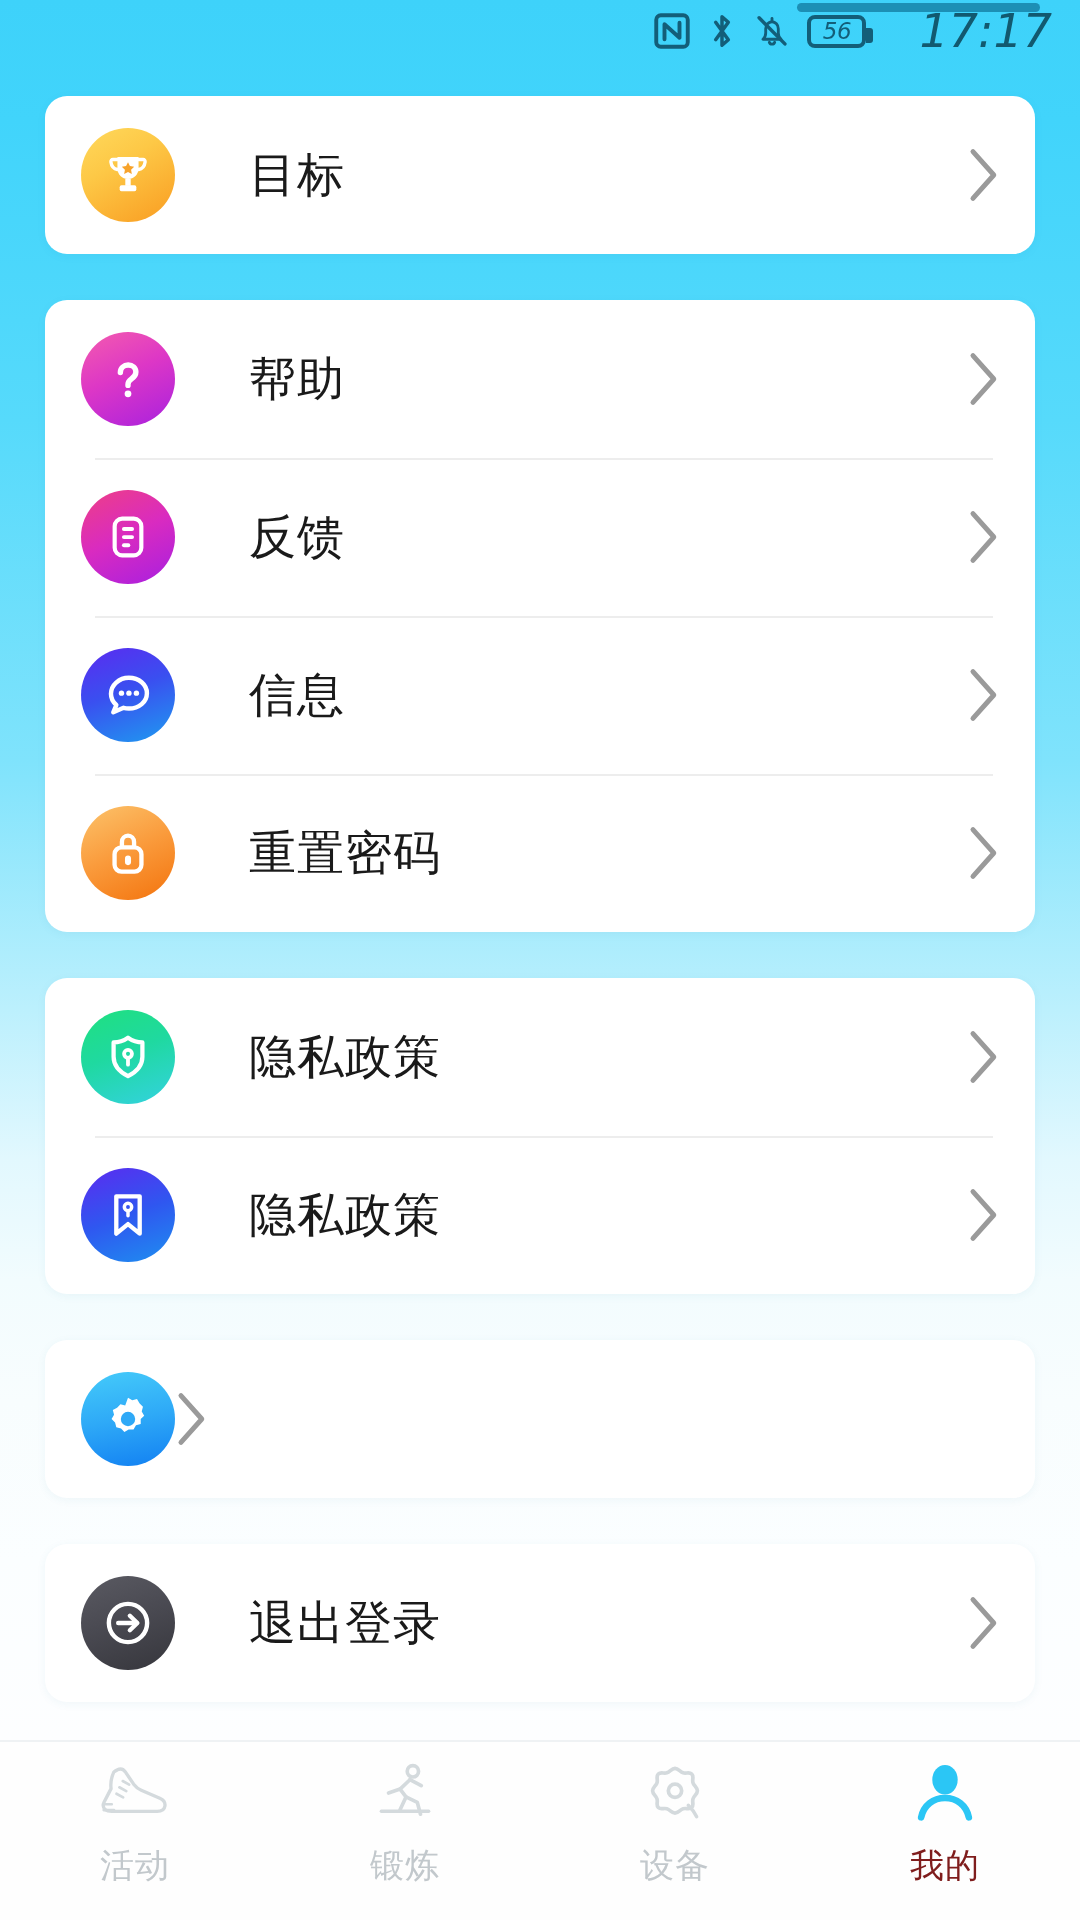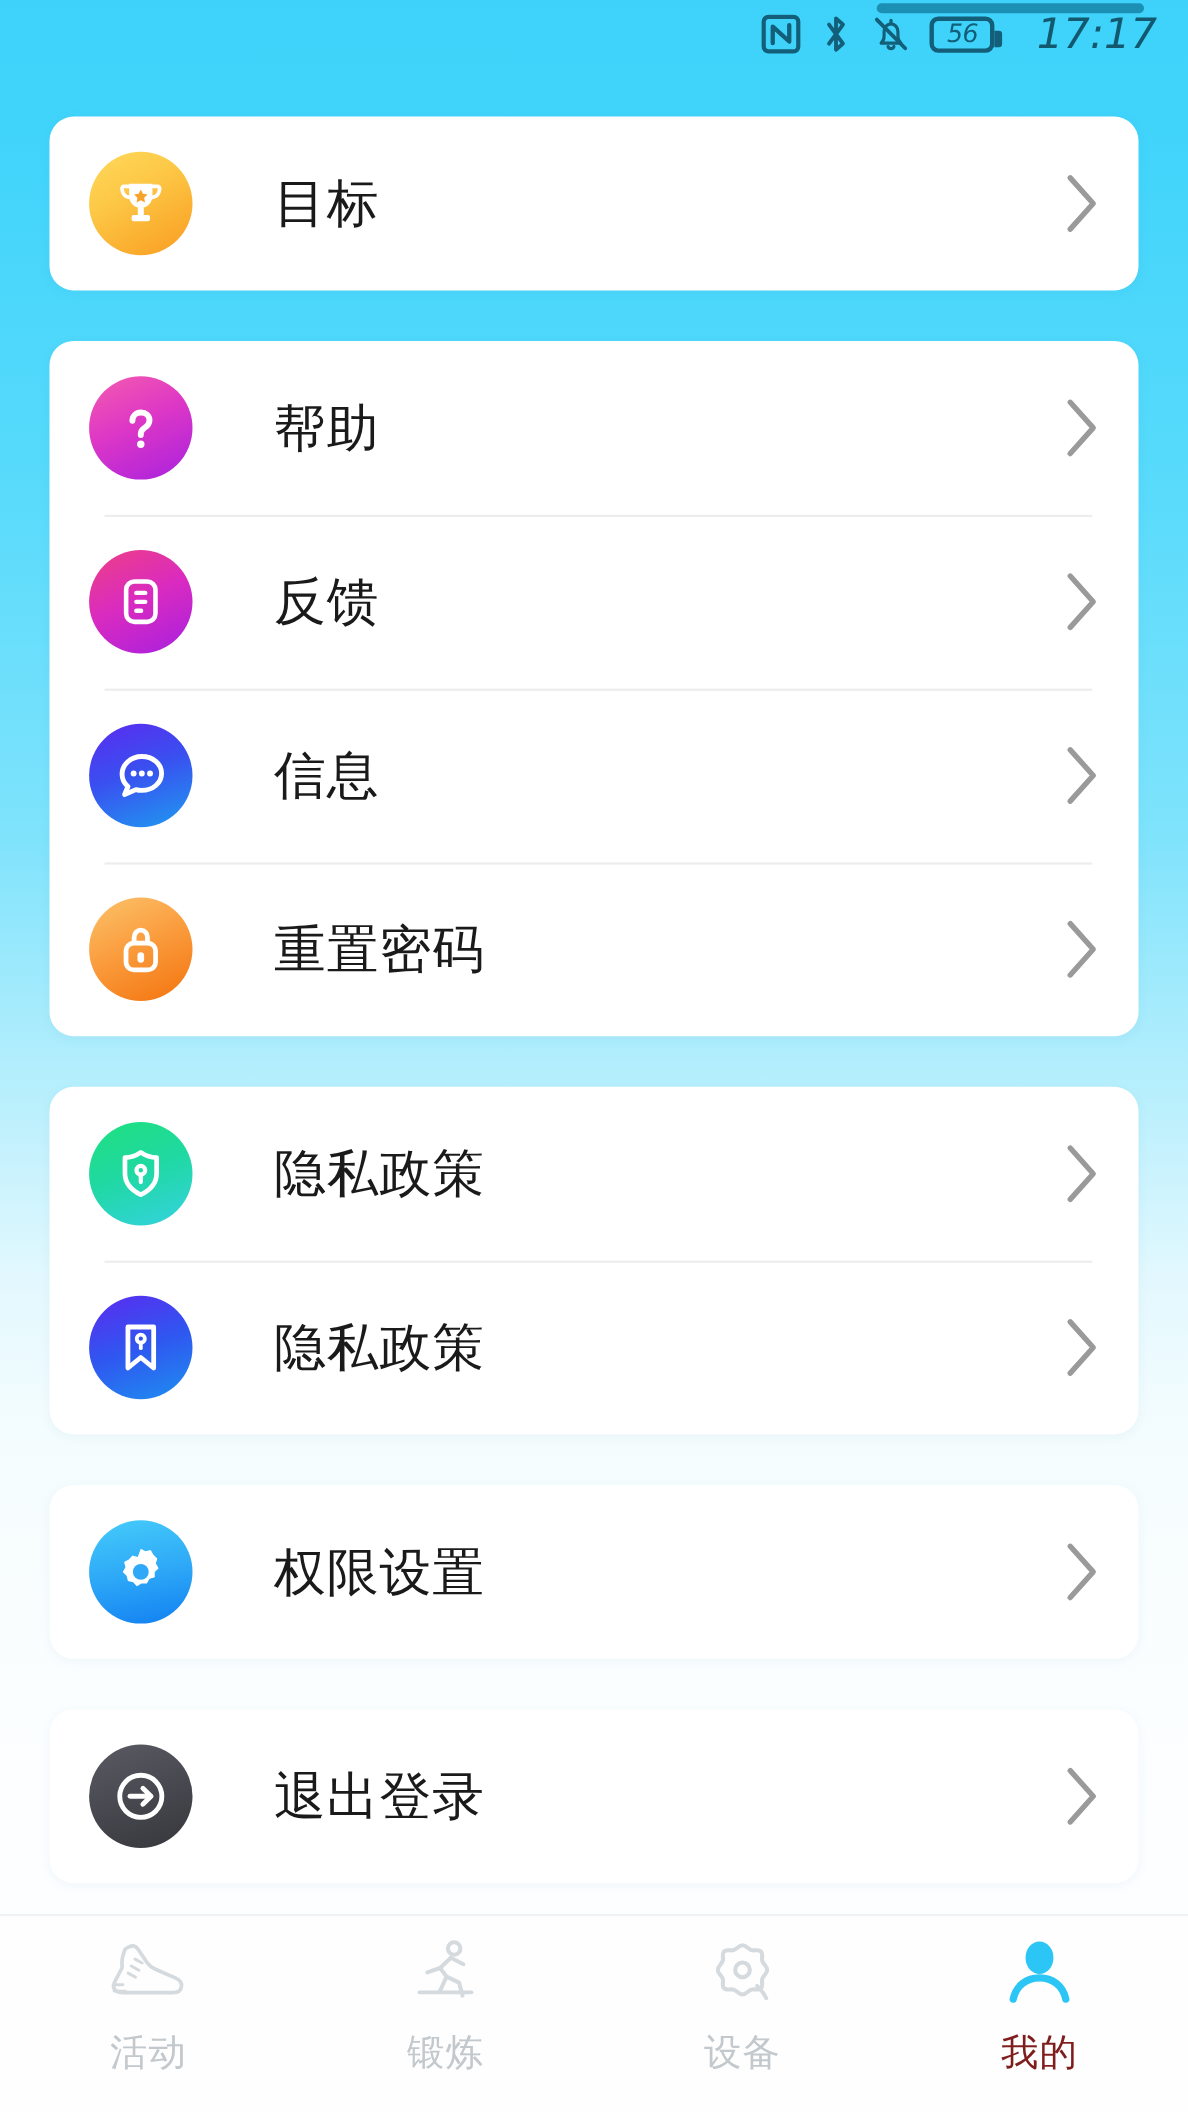--- a/index.html
+++ b/index.html
@@ -47,26 +47,26 @@
   }
   .battery::after {
     content:""; position:absolute; right:-11px; top:9px;
     width:7px; height:15px; background:#135E79; border-radius:0 3px 3px 0;
   }
   .battery span {
     font-size:23px; font-weight:400; color:#135E79;
     line-height:1; letter-spacing:-0.5px;
   }
   .sb-time {
-    font-size:38px; font-weight:400; color:#12596F;
-    margin-left:21px; letter-spacing:0px; line-height:1;
+    font-size:46px; font-weight:400; color:#12596F;
+    margin-left:36px; letter-spacing:0px; line-height:1;
   }
 
   
-  #content { position:absolute; top:62px; left:0; width:1080px; }
+  #content { position:absolute; top:52px; left:0; width:1080px; }
   .card {
     background:#FFFFFF;
     margin:0 45px;
     border-radius:22px;
     box-shadow:0 2px 10px rgba(30,120,160,0.06);
     overflow:hidden;
   }
   .gap-lg { height:46px; }
   .gap-md { height:44px; }
   .row {
@@ -284,21 +284,20 @@
     <div class="gap-lg"></div>
 
     <div class="card">
       <div class="row">
         <div class="row-icon g-perm">
           <svg width="54" height="54" viewBox="0 0 24 24">
             <path d="M12 2.6 l1.9 1.1 2.1-0.55 1.1 1.9 1.55 1.5 -0.55 2.1 1.1 1.9 -1.55 1.5 -0.0 2.15 -2.1 0.55 -1.1 1.9 -2.15-0.0 -1.9 1.1 -1.5-1.55 -2.1-0.55 -0.55-2.1 -1.55-1.5 1.1-1.9 -0.55-2.1 1.9-1.1 1.5-1.55 2.1 0.55 z" fill="#fff"></path>
             <circle cx="12" cy="12" r="3.2" fill="#2FA9F7"></circle>
           </svg>
         </div>
-        <div class="row-label">权限设置</div>
         <svg class="chev" viewBox="0 0 12 22">
             <path d="M1.5 1.5 L10 11 L1.5 20.5" fill="none" stroke="#9A9A9A" stroke-width="2" stroke-linecap="round" stroke-linejoin="round"></path>
           </svg>
       </div>
     </div>
 
     <div class="gap-lg"></div>
 
     <div class="card">
       <div class="row">

